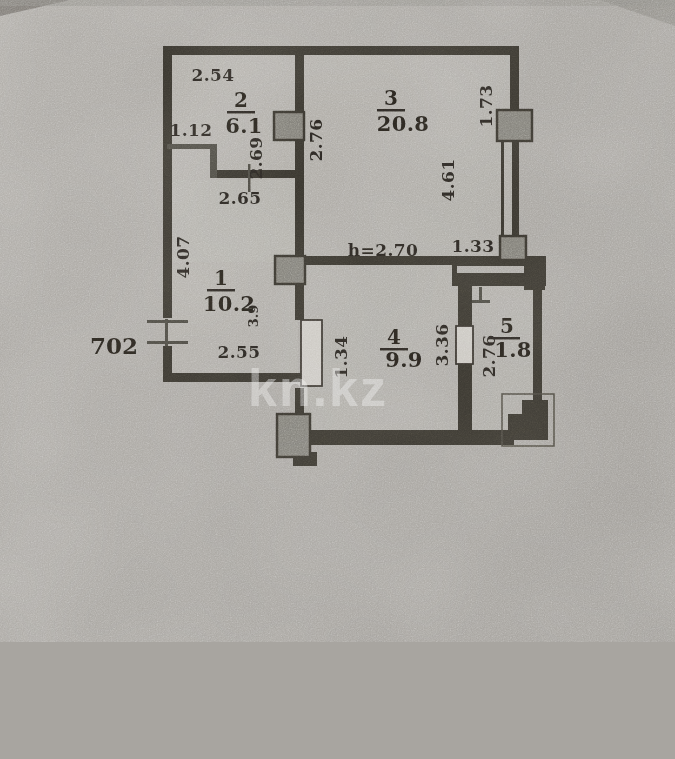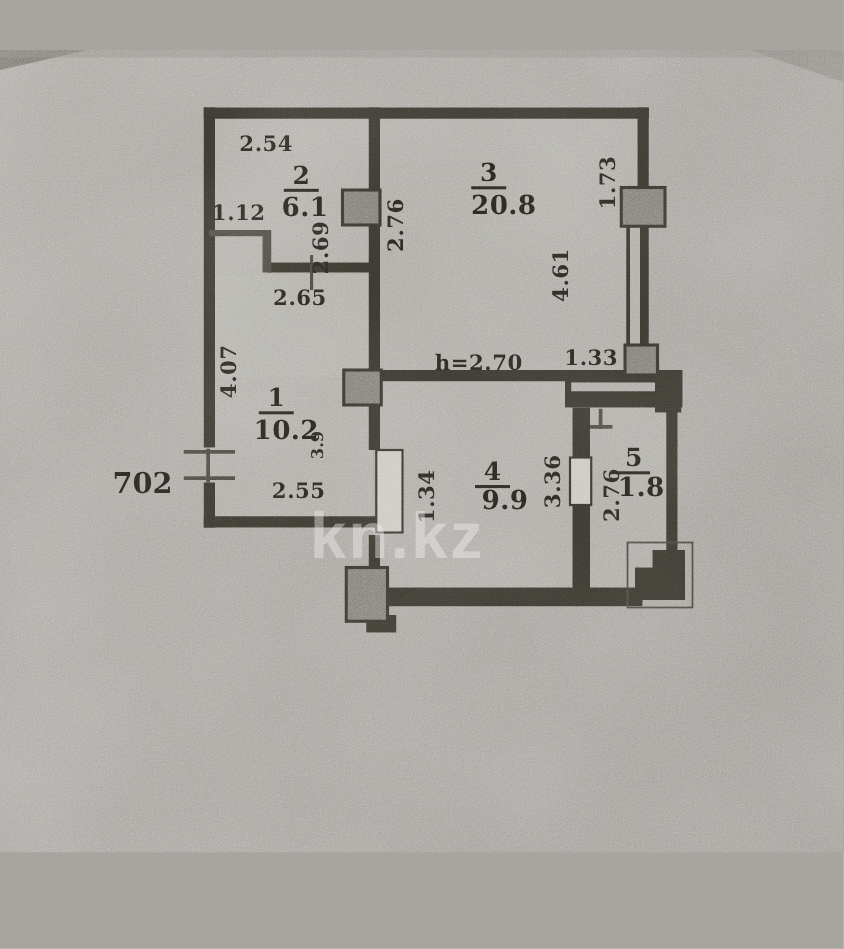--- a/index.html
+++ b/index.html
@@ -1,19 +1,18 @@
 <!DOCTYPE html>
 <html><head>
 <meta charset="utf-8">
 <style>
   html,body{margin:0;padding:0;background:#a8a5a0;}
   .stage{
     position:relative;width:675px;height:642px;overflow:hidden;
     background:linear-gradient(128deg,#aeaba6 0%,#a9a6a1 35%,#a5a29d 70%,#a19e99 100%);
-    margin-top:40px;
   }
   svg{position:absolute;left:0;top:0;display:block;}
   .wall{fill:#38352f;}
   .thin{fill:#4a473f;}
   .block{fill:#7e7b74;stroke:#38352f;stroke-width:2.5;}
   .doorpanel{fill:#c9c6c0;stroke:#38352f;stroke-width:1.8;}
   .paperfill{fill:#aaa7a2;}
   .roomlight{fill:#b4b1ab;opacity:.45;}
   .dim{font:bold 17px "DejaVu Serif",serif;fill:#2a2722;letter-spacing:.4px;text-anchor:middle;}
   .dim-sm{font:bold 13px "DejaVu Serif",serif;fill:#2a2722;text-anchor:middle;}

